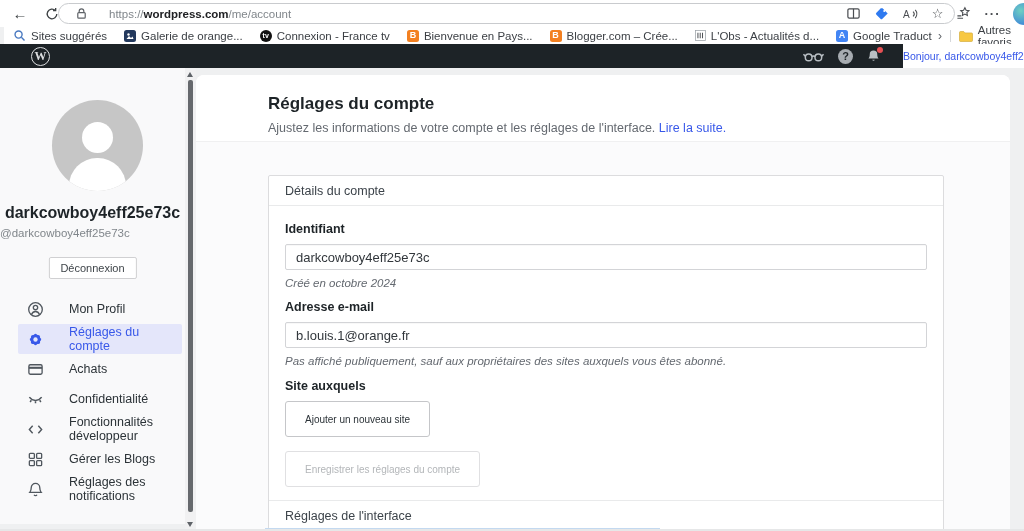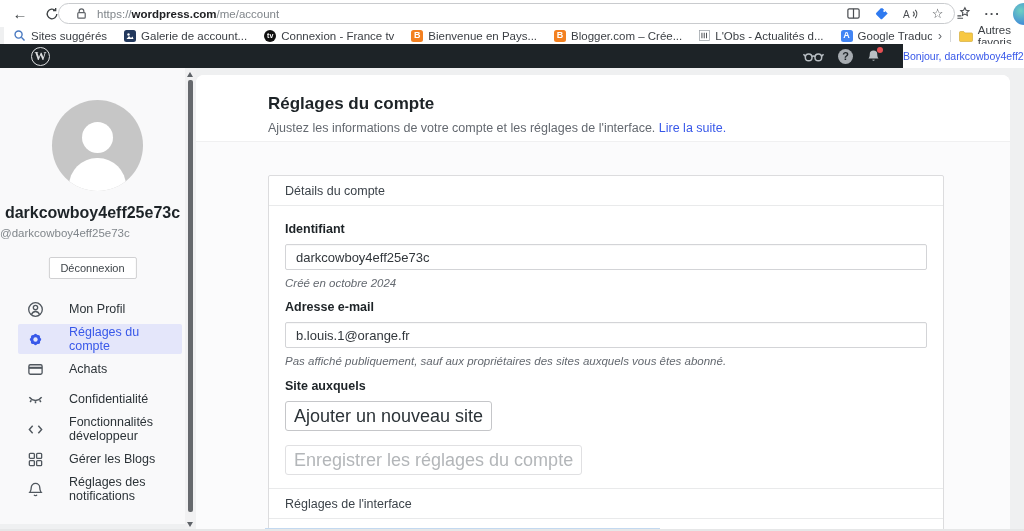--- a/index.html
+++ b/index.html
@@ -1,21 +1,21 @@
 <!DOCTYPE html>
 <html><head>
 <meta charset="utf-8">
 <style>
   * { margin:0; padding:0; box-sizing:border-box; }
   html,body { width:1024px; height:531px; overflow:hidden; font-family:"Liberation Sans", sans-serif; background:#eff0f1; position:relative; }
 
   
   .toolbar { position:absolute; top:0; left:0; width:1024px; height:27px; background:#fff; display:flex; align-items:center; }
   .nav-btn { width:24px; height:22px; display:flex; align-items:center; justify-content:center; color:#3c4043; font-size:15px; margin-left:8px; cursor:pointer; }
-  .url-pill { position:absolute; left:58px; top:3px; width:897px; height:21px; border:1px solid #c9cbce; border-radius:11px; background:#fff; display:flex; align-items:center; padding:0 8px 0 16px; }
+  .url-pill { position:absolute; left:58px; top:3px; width:897px; height:21px; border:1px solid #c9cbce; border-radius:11px; background:#fff; display:flex; align-items:center; padding:0 8px 0 16px;gap:12px; }
   .url-text { font-size:11.5px; color:#80868b; margin-left:9px; white-space:nowrap; }
   .url-text b { color:#202124; font-weight:bold; }
   .pill-icons { margin-left:auto; display:flex; align-items:center; gap:11px; }
   .pill-icons .ticon, .toolbar-right .ticon { width:17px; height:17px; display:flex; align-items:center; justify-content:center; color:#4a4d51; font-size:13px; cursor:pointer; }
   .toolbar-right { position:absolute; right:0; top:0; height:27px; display:flex; align-items:center; gap:12px; }
   .profile-dot { width:22px; height:22px; border-radius:50%; background:radial-gradient(circle at 35% 35%, #6fd0c2, #2f6fe0); margin-right:-11px; }
 
   .bookmarks { position:absolute; top:27px; left:4px; width:1024px; height:17px; background:#fff; display:flex; align-items:center; font-size:11.5px; color:#3b3f44; }
   .bm-list { display:flex; align-items:center; gap:17px; margin-left:9px; white-space:nowrap; overflow:hidden; flex:1; }
   .bm-item { display:flex; align-items:center; gap:5px; cursor:pointer; }
@@ -67,21 +67,21 @@
   .main-content { position:absolute; top:67px; left:0; right:0; bottom:0; background:#fbfbfc; padding:33px 0 0 72px; }
 
   .card { width:676px; background:#fff; border:1px solid #dcdcde; border-radius:2px; }
   .card-sec-head { padding:8px 16px 7px; font-size:12.5px; color:#3c434a; border-bottom:1px solid #e9eaeb; }
   .card-sec-head.mid { border-top:1px solid #e9eaeb; }
   .card-body { padding:16px 16px 13px; }
   .f-label { font-size:12.5px; font-weight:bold; color:#1d2327; }
   .text-input { display:block; width:100%; height:26px; margin-top:8px; border:1px solid #d3d4d7; border-radius:2px; background:#fff; padding:0 10px; font-size:13px; color:#32373c; font-family:"Liberation Sans", sans-serif; box-shadow:inset 0 1px 1px rgba(0,0,0,.03); }
   .helper { font-size:11.5px; font-style:italic; color:#646970; margin-top:7px; }
   .mt1 { margin-top:11px; } .mt2 { margin-top:12px; }
-  .btn { display:inline-block; margin-top:8px; background:#fff; border:1px solid #c5c6c9; border-radius:3px; height:30px; padding:0 8px; font-size:18px; color:#2c3338; cursor:pointer; font-family:"Liberation Sans", sans-serif; }
+  .btn { display:inline-block; margin-top:8px; background:#fff; border:1px solid #c5c6c9; border-radius:3px; height:36px; padding:0 19px; font-size:10px; color:#2c3338; cursor:pointer; font-family:"Liberation Sans", sans-serif; }
   .btn-save { margin-top:14px; color:#b3b6b9; border-color:#e0e0e2; cursor:default; }
 
   .bottom-strip { position:absolute; left:0; bottom:0; width:1024px; height:2px; background:#e6e7e8; }
   .bottom-blue { position:absolute; left:265px; bottom:0; width:395px; height:3px; background:#c3d9f0; }
   svg { display:block; }
 </style>
 </head>
 <body>
 
 <div class="toolbar">
@@ -145,21 +145,21 @@
         </span>
       <span>Sites suggérés</span>
     </span>
     <span class="bm-item">
       <span class="sq-icon gallery">
           <svg width="8" height="8" viewBox="0 0 8 8">
             <circle cx="2.5" cy="2.5" r="1.2" fill="#fff"></circle>
             <path d="M0.5 7L3 4l2 2 1.5-1.5L7.5 7z" fill="#fff"></path>
           </svg>
         </span>
-      <span>Galerie de account...</span>
+      <span>Galerie de orange...</span>
     </span>
     <span class="bm-item">
       <span class="sq-icon francetv">tv</span>
       <span>Connexion - France tv</span>
     </span>
     <span class="bm-item">
       <span class="sq-icon blogger">B</span>
       <span>Bienvenue en Pays...</span>
     </span>
     <span class="bm-item">

